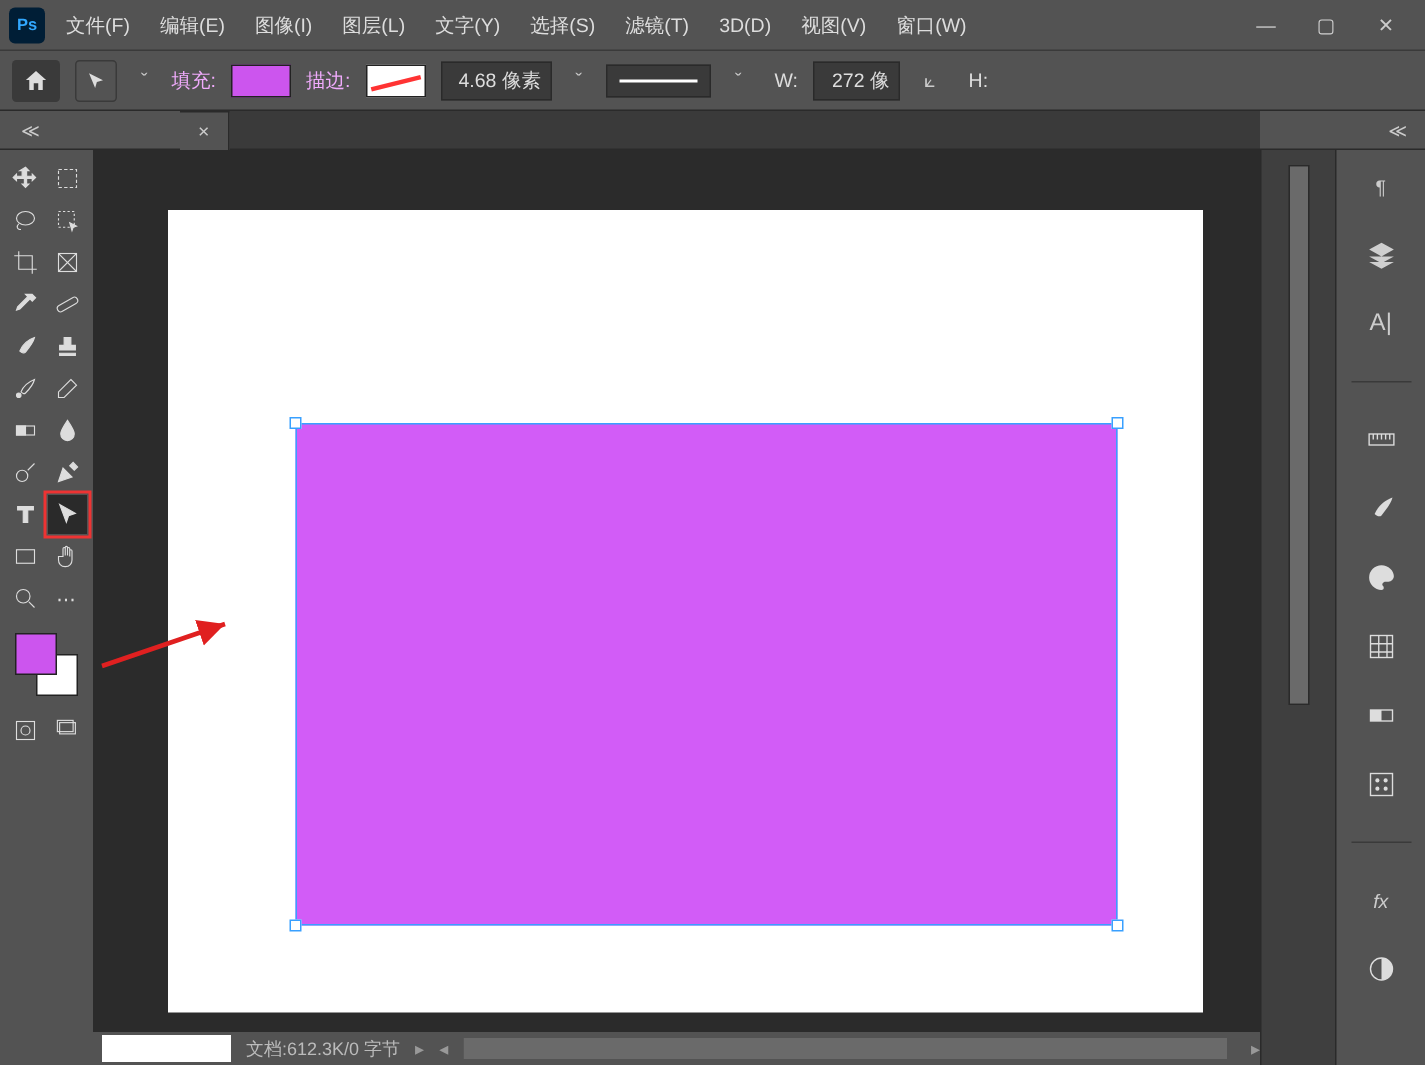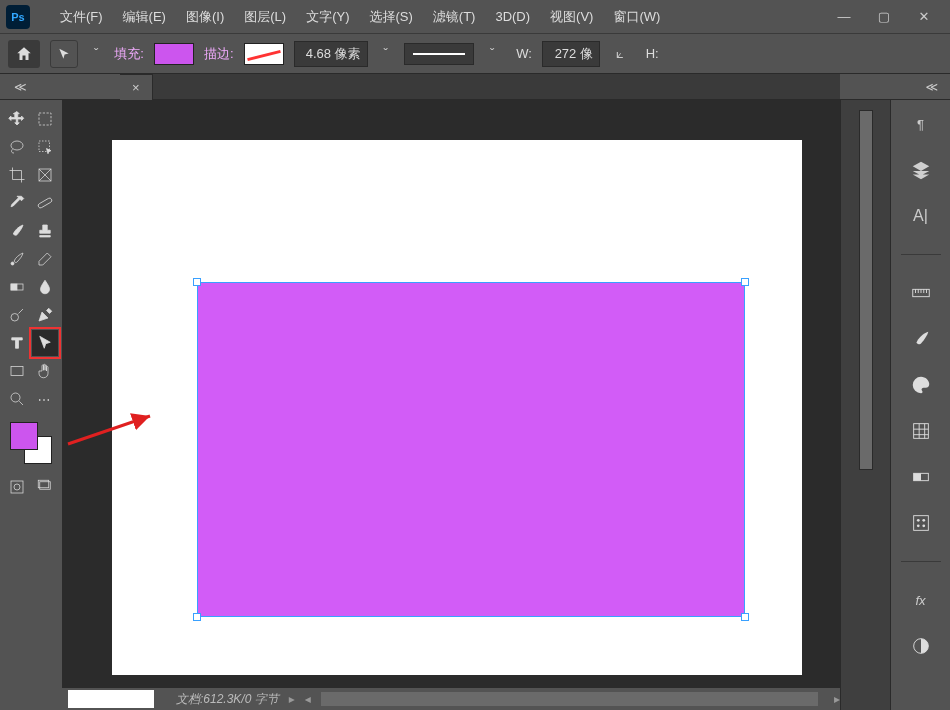--- a/index.html
+++ b/index.html
@@ -23,21 +23,21 @@
     border-bottom: 1px solid #3a3a3a;
   }
   .ps-logo {
     width: 24px; height: 24px;
     background: #001e36;
     color: #31a8ff;
     border-radius: 4px;
     display:flex; align-items:center; justify-content:center;
     font-weight:bold;
     font-size:11px;
-    margin-right: 20px;
+    margin-right: 4px;
   }
   .menubar .menu-item {
     padding: 6px 10px;
     cursor: default;
   }
   .win-controls {
     margin-left: auto;
     display: flex;
   }
   .win-controls div {
@@ -230,21 +230,21 @@
     height:22px;
     background:#535353;
     display:flex; align-items:center;
     font-size:12px;
     color:#bbb;
   }
   .statusbar .zoom-in {
     width:86px; height:18px;
     background:#fff; margin-left:6px; margin-right:10px;
   }
-  .statusbar .stat-txt { margin-left:12px;font-style:italic; }
+  .statusbar .stat-txt { margin-left:0; }
   .statusbar .sb-ar { margin-left:10px; color:#999;}
   .sb-horscroll {
     flex:1; height:14px;
     margin-left:10px; margin-right:6px;
     background:#3a3a3a;
     position:relative;
   }
   .sb-horscroll .thumb{
     position:absolute; left:0; top:0; width:100%; height:100%;
     background:#6a6a6a;

